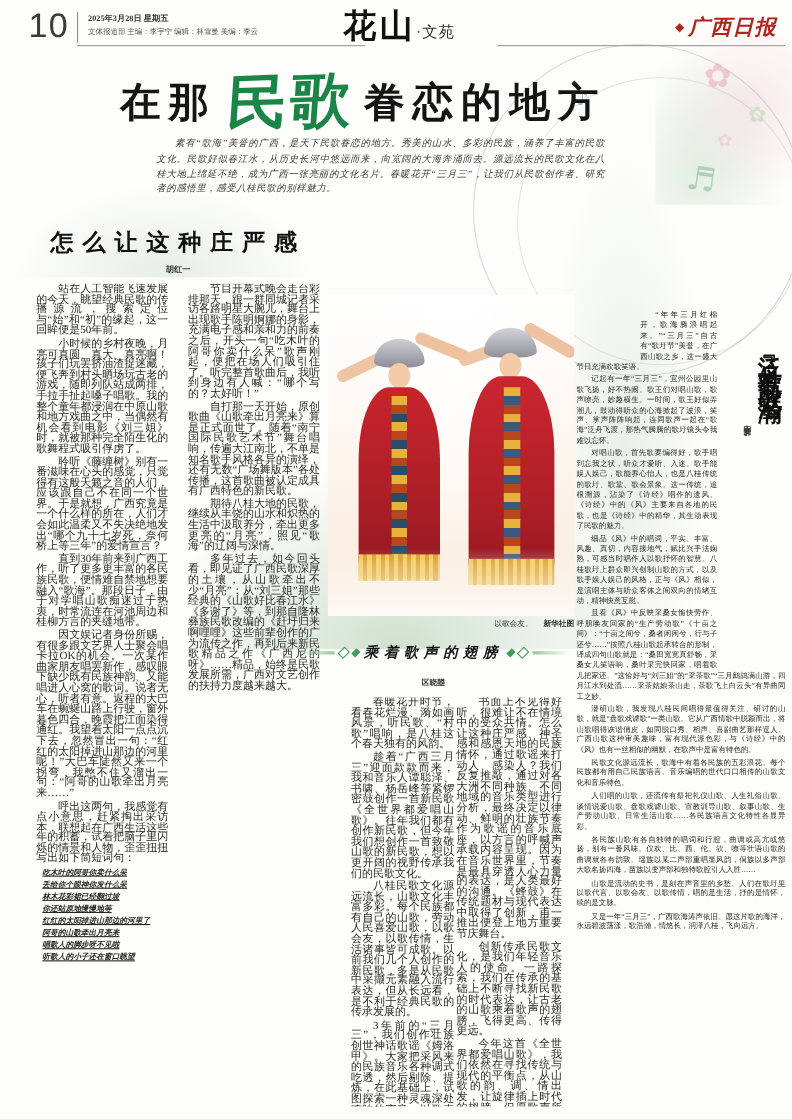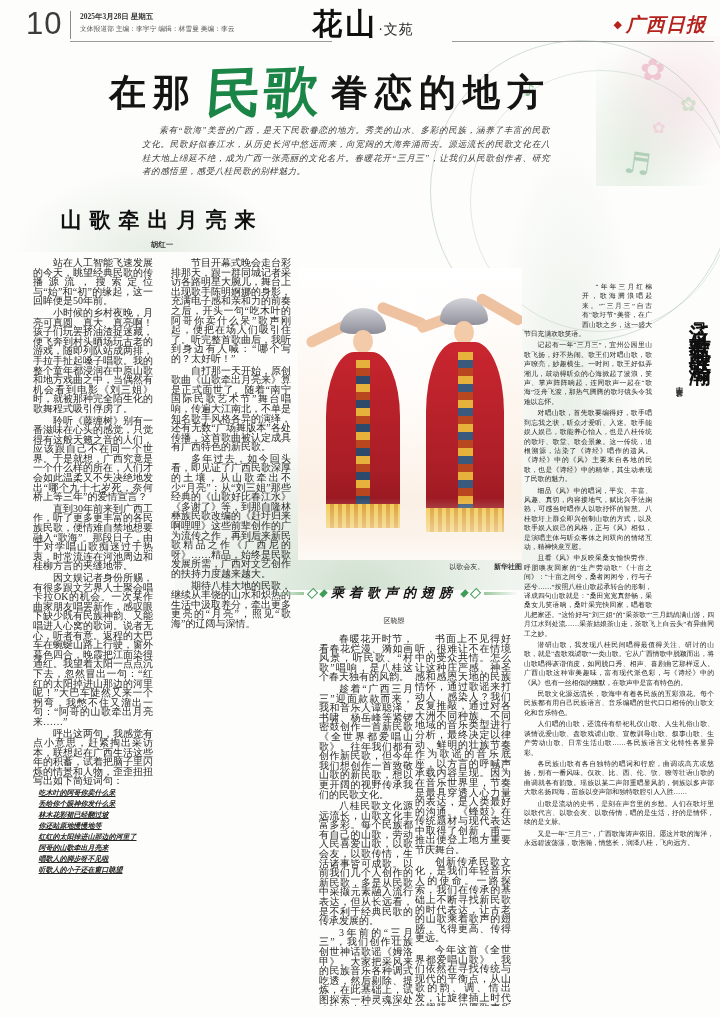--- a/index.html
+++ b/index.html
@@ -60,21 +60,21 @@
   
   .a2-titlerow{position:absolute;left:270px;top:584px;width:248px;z-index:2;display:flex;
                align-items:center;justify-content:center;gap:5px;}
   .a2-title{font-size:13px;font-weight:bold;font-style:italic;letter-spacing:5px;
             color:#151515;white-space:nowrap;}
   .deco-line{width:46px;height:3px;background:linear-gradient(90deg,rgba(140,190,145,0),#9cc79f);}
   .deco-line.r{background:linear-gradient(90deg,#9cc79f,rgba(140,190,145,0));}
   .dia-f{width:7px;height:7px;background:#3f9d57;transform:rotate(45deg);}
   .dia-o{width:7px;height:7px;border:1.5px solid #3f9d57;transform:rotate(45deg);background:#fff;}
   .a2-author{position:absolute;left:270px;top:616px;width:248px;text-align:center;z-index:2;
-             font-size:7px;font-weight:normal;color:#333;}
+             font-size:7px;font-weight:bold;color:#333;}
   
   .a3{position:absolute;left:524px;top:282px;width:190px;height:724px;z-index:2;
       text-align:justify;overflow:hidden;}
   .a3 p{margin:0 0 2px;font-size:6.8px;line-height:9.4px;text-indent:2em;}
   .a3-spacer{float:left;width:58px;height:46px;}
   .a3-titlebox{float:right;width:56px;height:292px;margin:24px 0 6px 6px;display:flex;
                flex-direction:row-reverse;justify-content:flex-start;}
   .v-title{writing-mode:vertical-rl;font-size:22px;font-weight:bold;color:#0f0f0f;
            letter-spacing:5px;line-height:28px;}
   .v-author{writing-mode:vertical-rl;font-size:7px;font-weight:bold;color:#333;
@@ -118,21 +118,21 @@
     </div>
   </div>
 
   <div class="headline">
     <span class="blk">在那</span>
     <span class="accent" style="color:#1b8547;">民歌</span>
     <span class="blk">眷恋的地方</span>
   </div>
   <div class="intro">素有“歌海”美誉的广西，是天下民歌眷恋的地方。秀美的山水、多彩的民族，涵养了丰富的民歌文化。民歌好似春江水，从历史长河中悠远而来，向宽阔的大海奔涌而去。源远流长的民歌文化在八桂大地上绵延不绝，成为广西一张亮丽的文化名片。春暖花开“三月三”，让我们从民歌创作者、研究者的感悟里，感受八桂民歌的别样魅力。</div>
 
-  <div class="a1-title">山歌牵出月亮来</div>
+  <div class="a1-title">怎么让这种庄严感</div>
   <div class="a1-author">胡红一</div>
   <div class="col" style="left:28px;top:258px;width:130px;height:746px;">
     <p>站在人工智能飞速发展的今天，眺望经典民歌的传播源流，搜索定位与“始”和“初”的缘起，这一回眸便是50年前。</p>
     <p>小时候的乡村夜晚，月亮可真圆、真大、真亮啊！孩子们玩罢挤油渣捉迷藏，便飞奔到村头晒场玩古老的游戏，随即列队站成两排，手拉手扯起嗓子唱歌。我的整个童年都浸润在中原山歌和地方戏曲之中，当偶然有机会看到电影《刘三姐》时，就被那种完全陌生化的歌舞程式吸引俘虏了。</p>
     <p>聆听《藤缠树》别有一番滋味在心头的感觉，只觉得有这般天籁之音的人们，应该跟自己不在同一个世界。于是就想，广西究竟是一个什么样的所在，人们才会如此温柔又不失决绝地发出“哪个九十七岁死，奈何桥上等三年”的爱情宣言？</p>
     <p>直到30年前来到广西工作，听了更多更丰富的各民族民歌，便情难自禁地想要融入“歌海”。那段日子，由于对学唱山歌痴迷过于热衷，时常流连在河池周边和桂柳方言的夹缝地带。</p>
     <p>因文娱记者身份所赐，有很多跟文艺界人士聚会唱卡拉OK的机会。一次某作曲家朋友唱罢新作，感叹眼下缺少既有民族神韵、又能唱进人心窝的歌词。说者无心，听者有意。返程的大巴车在蜿蜒山路上行驶，窗外暮色四合，晚霞把江面染得通红。我望着太阳一点点沉下去，忽然冒出一句：“红红的太阳掉进山那边的河里呢！”大巴车陡然又来一个拐弯，我憋不住又溜出一句：“阿哥的山歌牵出月亮来……”</p>
     <p>呼出这两句，我感觉有点小意思，赶紧掏出采访本，联想起在广西生活这些年的积蓄，试着把脑子里闪烁的情景和人物，歪歪扭扭写出如下简短词句：</p>
     <div class="verse">
       <p>吃木叶的阿哥你卖什么呆</p>
@@ -141,22 +141,22 @@
       <p>你还站原地慢慢地等</p>
       <p>红红的太阳掉进山那边的河里了</p>
       <p>阿哥的山歌牵出月亮来</p>
       <p>唱歌人的脚步呀不见啦</p>
       <p>听歌人的小子还在窗口眺望</p>
     </div>
   </div>
   <div class="col" style="left:166px;top:258px;width:130px;height:746px;">
     <p>节目开幕式晚会走台彩排那天，跟一群同城记者采访各路明星大腕儿，舞台上出现歌手陈明婀娜的身影，充满电子感和亲和力的前奏之后，开头一句“吃木叶的阿哥你卖什么呆”歌声刚起，便把在场人们吸引住了。听完整首歌曲后，我听到身边有人喊：“哪个写的？太好听！”</p>
     <p>自打那一天开始，原创歌曲《山歌牵出月亮来》算是正式面世了。随着“南宁国际民歌艺术节”舞台唱响，传遍大江南北，不单是知名歌手风格各异的演绎，还有无数“广场舞版本”各处传播，这首歌曲被认定成具有广西特色的新民歌。</p>
+    <p>期待八桂大地的民歌，继续从丰饶的山水和炽热的生活中汲取养分，牵出更多更亮的“月亮”，照见“歌海”的辽阔与深情。</p>
     <p>多年过去，如今回头看，即见证了广西民歌深厚的土壤，从山歌牵出不少“月亮”：从“刘三姐”那些经典的《山歌好比春江水》《多谢了》等，到那自隆林彝族民歌改编的《赶圩归来啊哩哩》这些前辈创作的广为流传之作，再到后来新民歌精品之作《广西尼的呀》……精品，始终是民歌发展所需，广西对文艺创作的扶持力度越来越大。</p>
-    <p>期待八桂大地的民歌，继续从丰饶的山水和炽热的生活中汲取养分，牵出更多更亮的“月亮”，照见“歌海”的辽阔与深情。</p>
   </div>
 
   <div class="photo">
 
     <div class="d-part" style="left:6px;top:58px;width:58px;height:11px;background:#f0c5a4;border-radius:6px;transform:rotate(-26deg);"></div>
     <div class="d-part" style="left:78px;top:42px;width:52px;height:11px;background:#eec1a0;border-radius:6px;transform:rotate(22deg);"></div>
     <div class="d-part" style="left:42px;top:40px;width:46px;height:26px;background:linear-gradient(180deg,#cfd0d6,#8d8e98);border-radius:50% 50% 30% 30%/80% 80% 20% 20%;"></div>
     <div class="d-part" style="left:55px;top:62px;width:20px;height:23px;background:#f4cba9;border-radius:50%;"></div>
     <div class="d-part" style="left:28px;top:84px;width:74px;height:170px;background:linear-gradient(180deg,#c6242d 0%,#a81d26 70%,#8f161f 100%);border-radius:38% 38% 8% 8%;"></div>
     <div class="d-part" style="left:58px;top:92px;width:14px;height:150px;background:repeating-linear-gradient(180deg,#e7b23b 0 8px,#b8471f 8px 16px,#2e4a6b 16px 24px);"></div>

